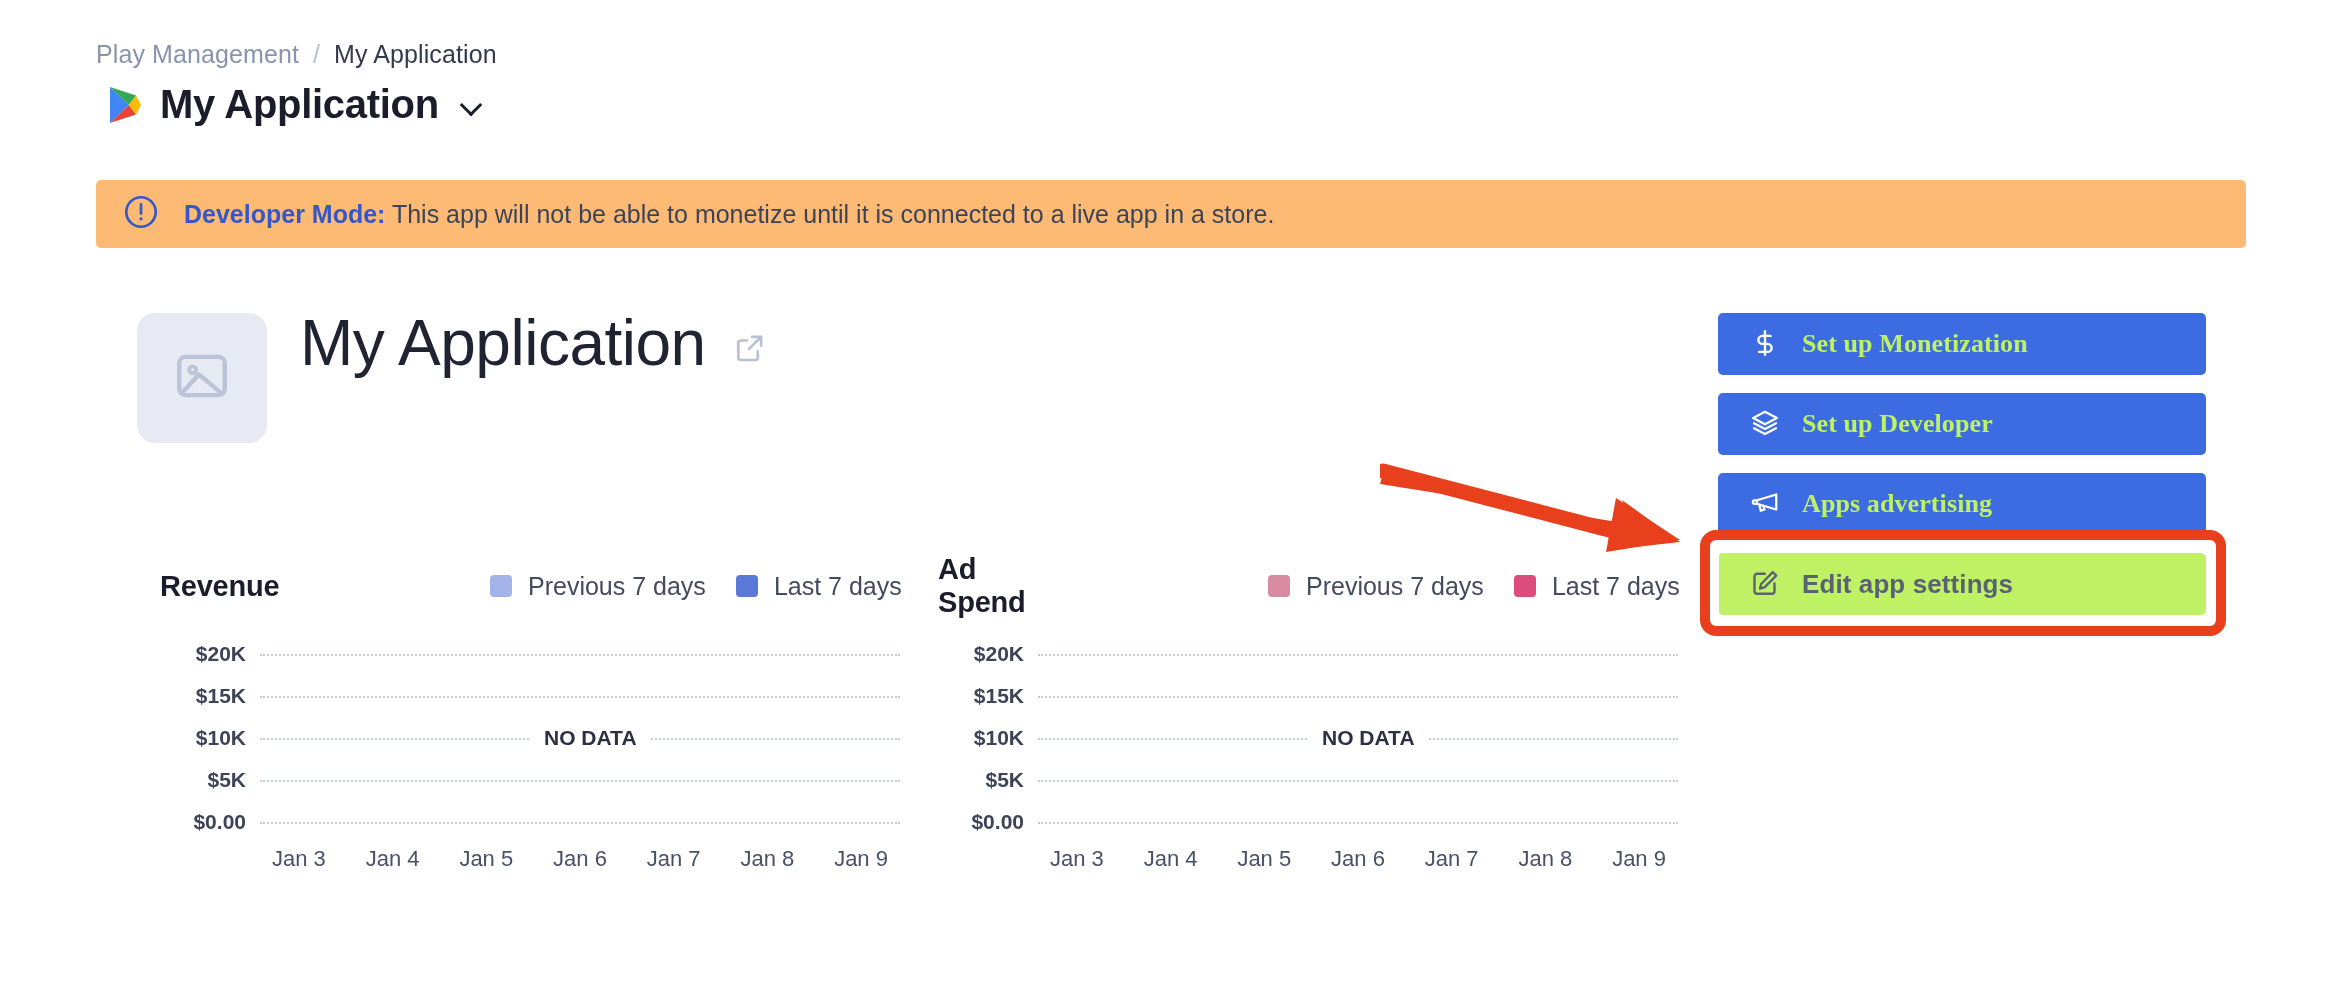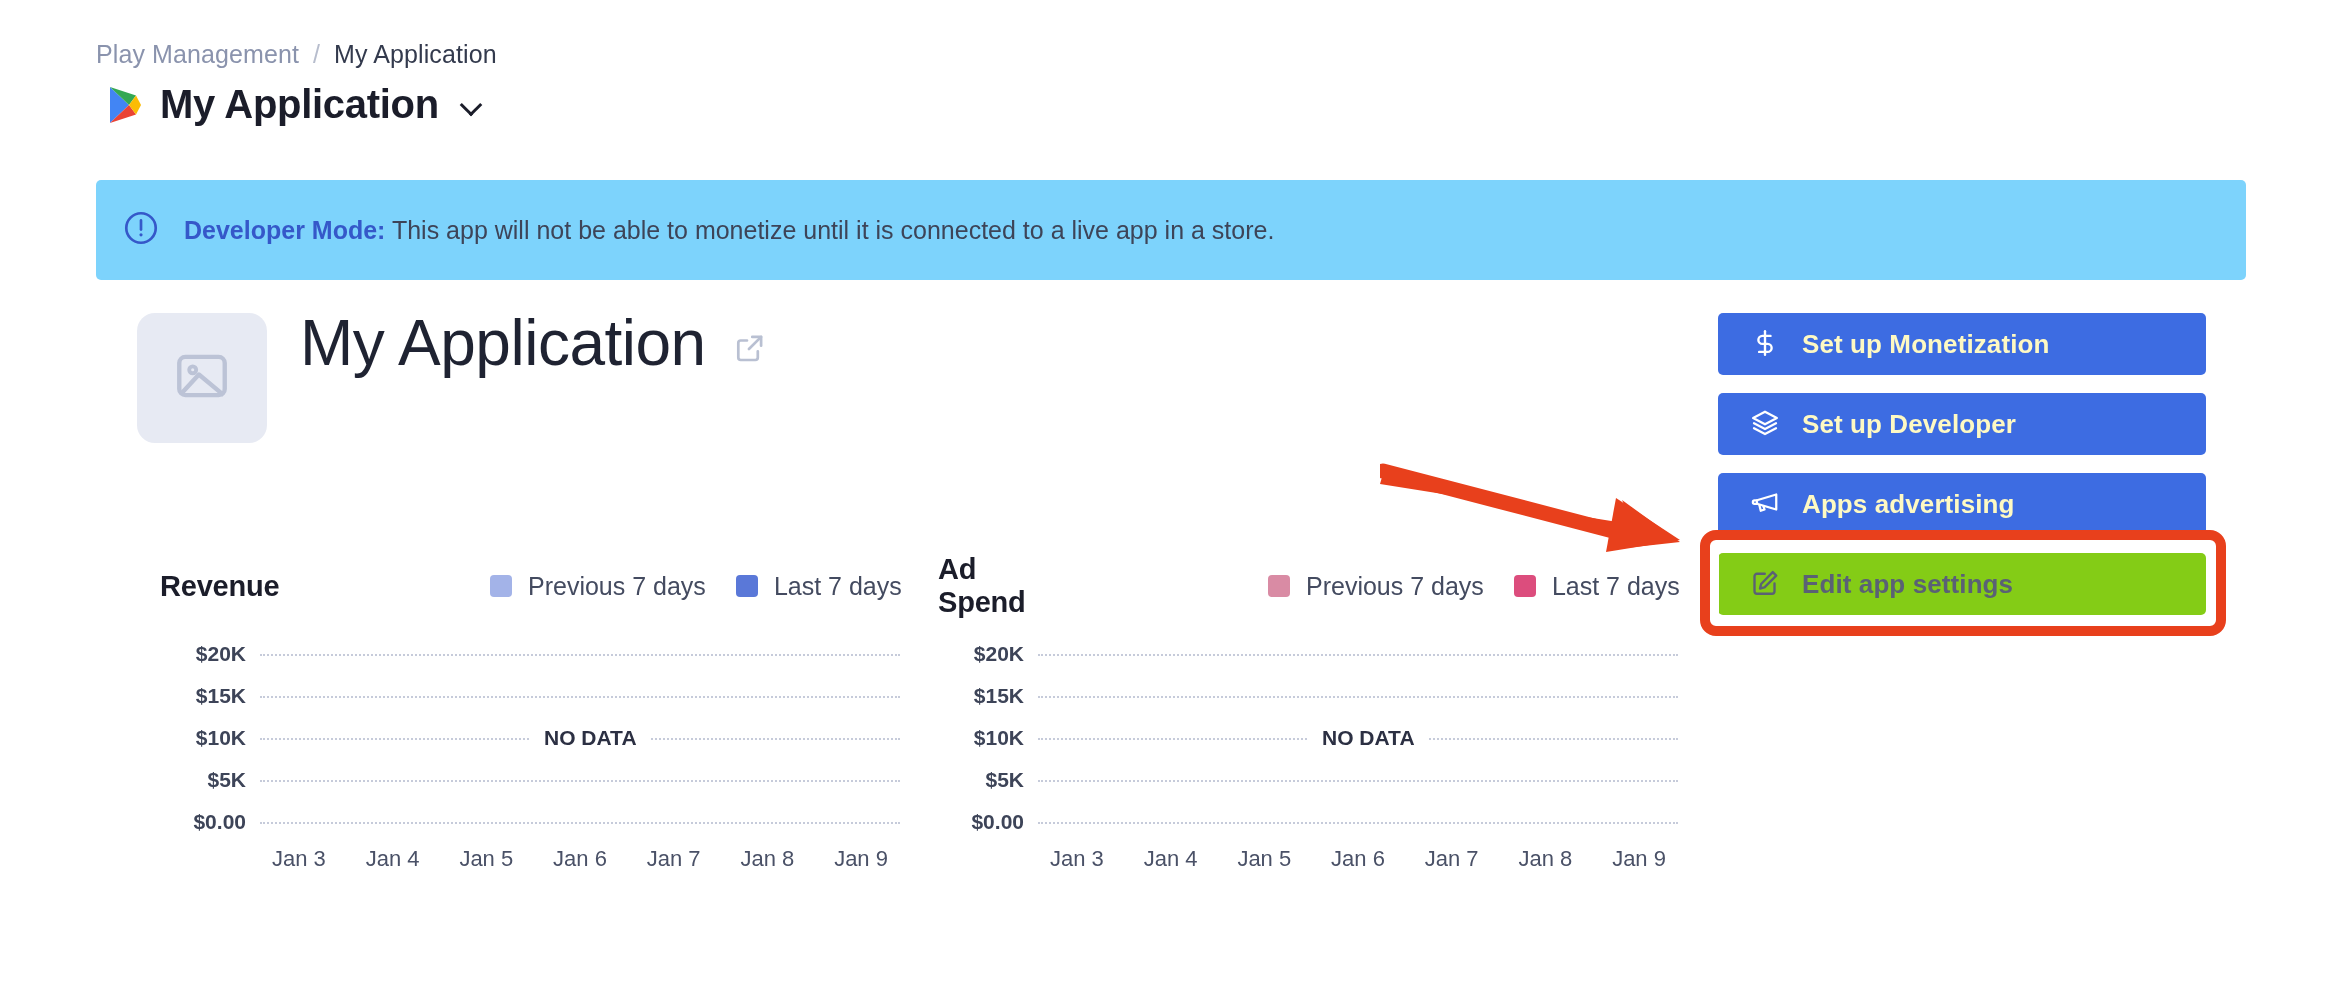--- a/index.html
+++ b/index.html
@@ -50,22 +50,22 @@
     width: 13px; height: 13px;
     border-right: 3px solid #1b1d2a;
     border-bottom: 3px solid #1b1d2a;
     transform: rotate(45deg);
   }
 
   
   .banner {
     position: absolute;
     left: 96px; top: 180px;
-    width: 2150px; height: 100px;
-    background: #7dd3fc;
+    width: 2150px; height: 68px;
+    background: #fdba74;
     border-radius: 5px;
     display: flex; align-items: center;
     padding-left: 26px;
     gap: 24px;
   }
   .banner-text { font-size: 25px; color: #3d4458; }
   .banner-text b { color: #3558c9; font-weight: 700; }
 
   
   .app-thumb {
@@ -106,22 +106,22 @@
     height: 62px;
     border-radius: 5px;
     display: flex; align-items: center;
     padding-left: 32px;
     gap: 22px;
     border: none;
     cursor: pointer;
     font-family: inherit;
   }
   .btn-primary { background: #3d6ce2; }
-  .btn-primary .btn-label { color: #fef9c3; font-size: 26px; font-weight: 700; letter-spacing: .1px; }
-  .btn-secondary { background: #84cc16; }
+  .btn-primary .btn-label { color: #bef264; font-size: 26px; font-weight: 700; letter-spacing: .1px; font-family: Liberation Serif, serif; }
+  .btn-secondary { background: #bef264; }
   .btn-secondary .btn-label { color: #5a6175; font-size: 26px; font-weight: 700; letter-spacing: .1px; }
 
   
   .annot-box {
     position: absolute;
     left: 1700px; top: 530px;
     width: 526px; height: 106px;
     border: 10px solid #e8401c;
     border-radius: 16px;
     background: transparent;

